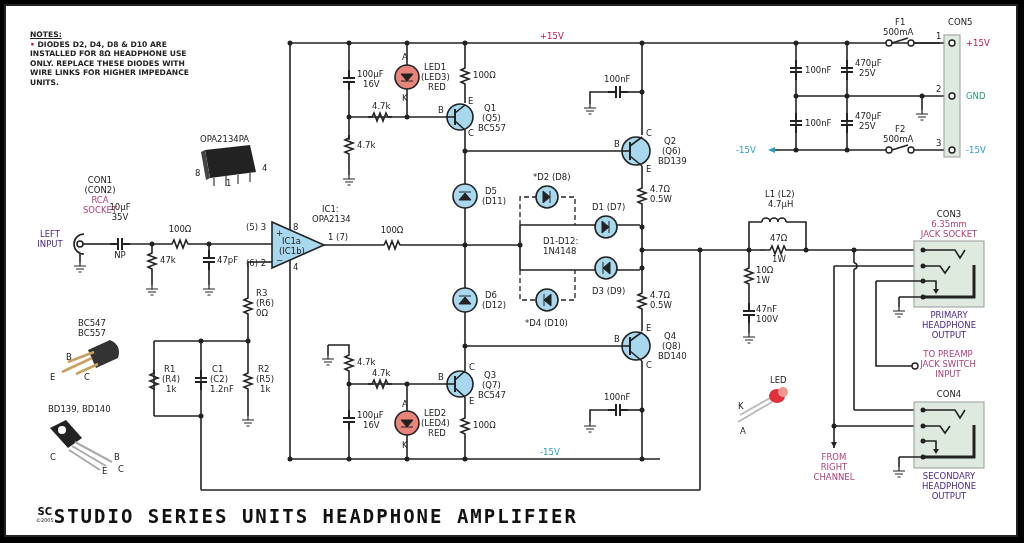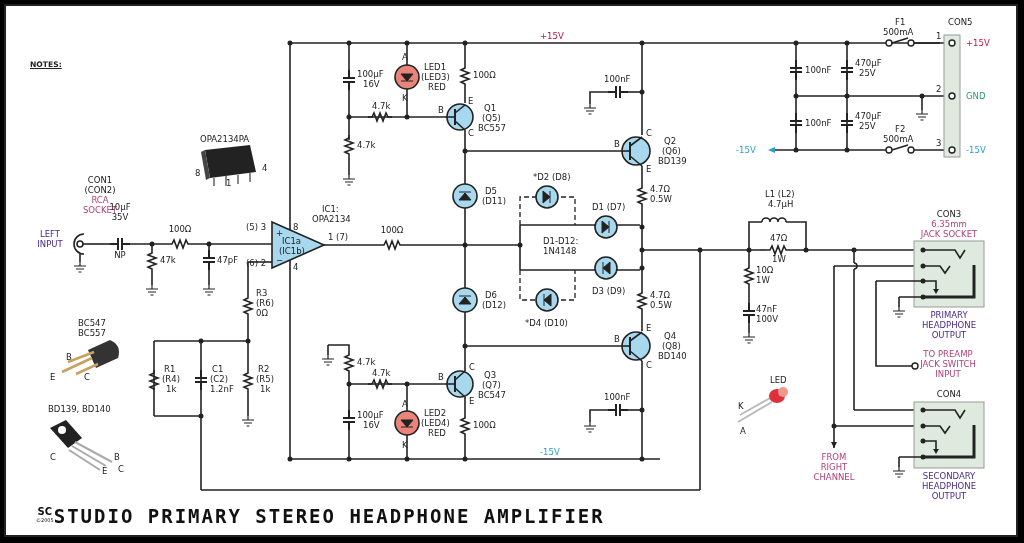--- a/index.html
+++ b/index.html
@@ -13,34 +13,35 @@
   .tr { fill:#c0143c; }
   .tc { fill:#2aa0c8; }
   .tg { fill:#2a9a78; }
   .w { stroke:#222; stroke-width:1.6; fill:none; }
   .wd { stroke:#222; stroke-width:1.3; fill:none; stroke-dasharray:5 3; }
   .dot { fill:#222; }
   .blue { fill:#a8d8ee; stroke:#222; stroke-width:1.6; }
   .red { fill:#e8847a; stroke:#222; stroke-width:1.6; }
   .green { fill:#dfeadf; stroke:#999; stroke-width:1; }
   #notes { position:absolute; left:30px; top:30px; width:170px; font-family:"DejaVu Sans", sans-serif; font-size:7.6px; line-height:9.6px; color:#222; font-weight:bold; }
-  #notes .title { text-decoration:underline;margin-top:30px; }
+  #notes .title { text-decoration:underline; }
   #notes .bullet { color:#c0143c; }
   #footer { position:absolute; left:36px; top:505px; display:flex; align-items:center; }
   #footer .logo { font-family:"DejaVu Sans", sans-serif; font-size:10px; font-weight:bold; line-height:9px; color:#111; text-align:center; }
   #footer .logo small { display:block; font-size:5px; font-weight:normal; }
   #footer .title { font-family:"DejaVu Sans Mono", monospace; font-weight:bold; font-size:19px; letter-spacing:2px; color:#111; }
 </style>
 </head>
 <body>
 
 <div id="frame"></div>
 
 <div id="notes">
   <div class="title">NOTES:</div>
+  <div><span class="bullet">• </span><span>DIODES D2, D4, D8 &amp; D10 ARE INSTALLED FOR 8Ω HEADPHONE USE ONLY. REPLACE THESE DIODES WITH WIRE LINKS FOR HIGHER IMPEDANCE UNITS.</span></div>
 </div>
 
 <svg width="1024" height="543" viewBox="0 0 1024 543">
   <defs>
     <g id="res-v">
         <path d="M0,-10 L0,-7 L-4,-5 L4,-2 L-4,1 L4,4 L-4,7 L0,9 L0,10" class="w"></path>
       </g>
     <g id="res-h">
         <path d="M-12,0 L-8,0 L-6,-4 L-3,4 L0,-4 L3,4 L6,-4 L8,0 L12,0" class="w"></path>
       </g>
@@ -578,14 +579,14 @@
   </g>
   <text x="738" y="409" class="t">K</text>
   <text x="740" y="434" class="t">A</text>
 </svg>
 
 <div id="footer">
   <div class="logo">
     <span>SC</span>
     <small>©2005</small>
   </div>
-  <div class="title">STUDIO PRIMARY STEREO HEADPHONE AMPLIFIER</div>
+  <div class="title">STUDIO SERIES UNITS HEADPHONE AMPLIFIER</div>
 </div>
 
 </body></html>

